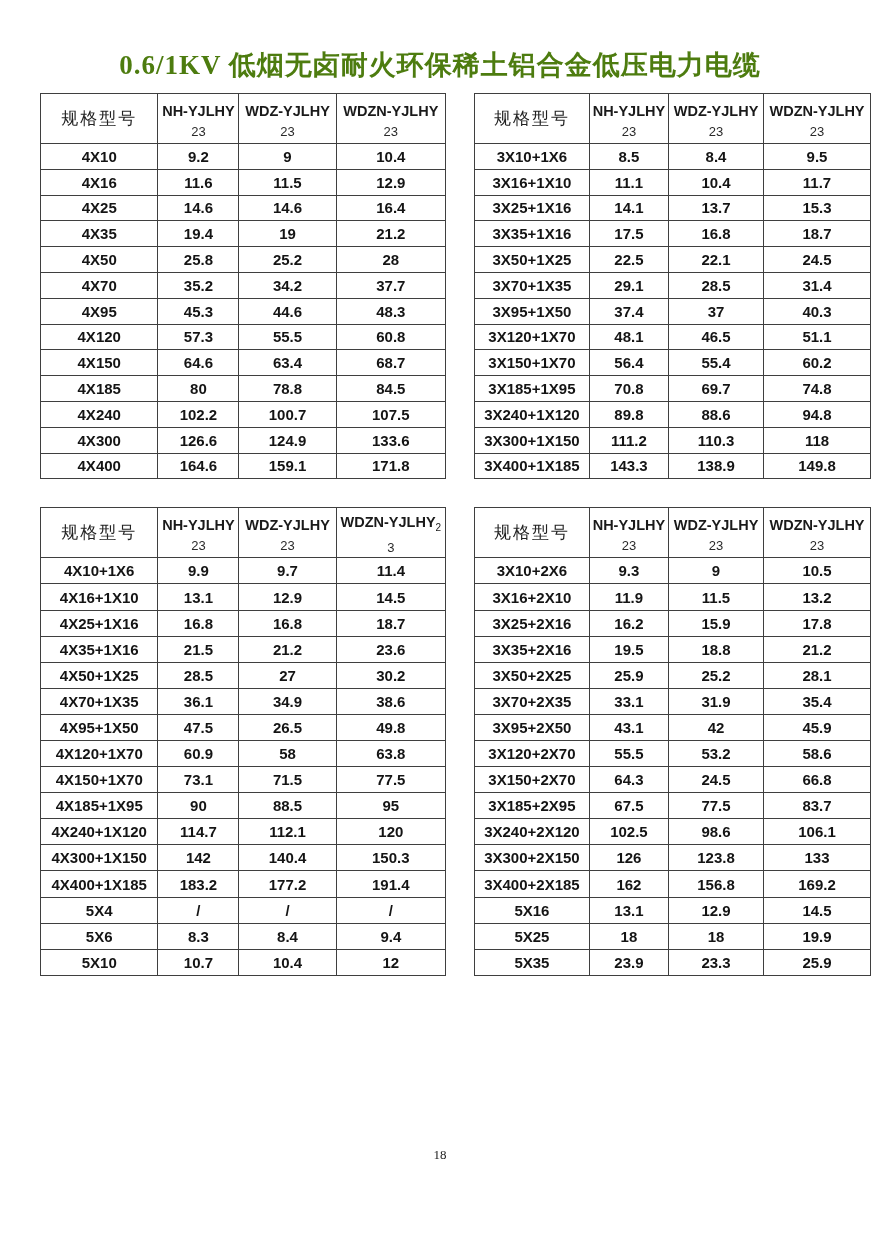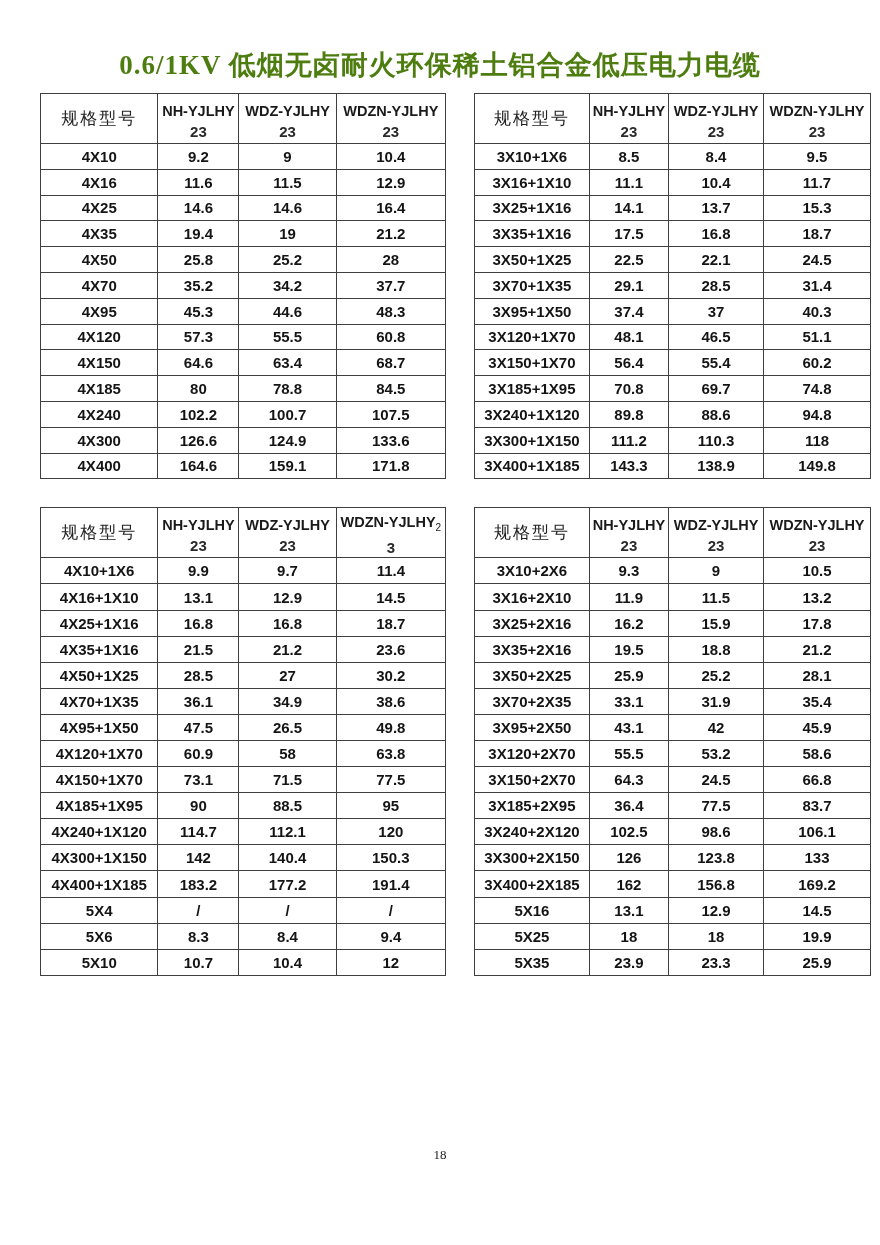--- a/index.html
+++ b/index.html
@@ -59,22 +59,22 @@
     padding-top: 3px;
     color: #1a1a1a;
     white-space: nowrap;
   }
   .model-name sub {
     font-size: 10px;
     font-weight: normal;
   }
   .model-sub {
     font-family: "Liberation Sans", sans-serif;
-    font-weight: bold;
-    font-size: 15px;
+    font-weight: normal;
+    font-size: 13px;
     line-height: 12px;
     margin-top: 6px;
     color: #2a2a2a;
   }
   tbody td { font-weight: bold; font-size: 15px; color: #141414; }
   .t-top tbody td { height: 25.8px; }
   .t-bottom tbody td { height: 26.1px; }
   td.spec-cell { font-size: 15px; white-space: nowrap; }
   .page-number {
     position: absolute;
@@ -503,21 +503,21 @@
           <td>58.6</td>
         </tr>
         <tr>
           <td class="spec-cell">3X150+2X70</td>
           <td>64.3</td>
           <td>24.5</td>
           <td>66.8</td>
         </tr>
         <tr>
           <td class="spec-cell">3X185+2X95</td>
-          <td>36.4</td>
+          <td>67.5</td>
           <td>77.5</td>
           <td>83.7</td>
         </tr>
         <tr>
           <td class="spec-cell">3X240+2X120</td>
           <td>102.5</td>
           <td>98.6</td>
           <td>106.1</td>
         </tr>
         <tr>

